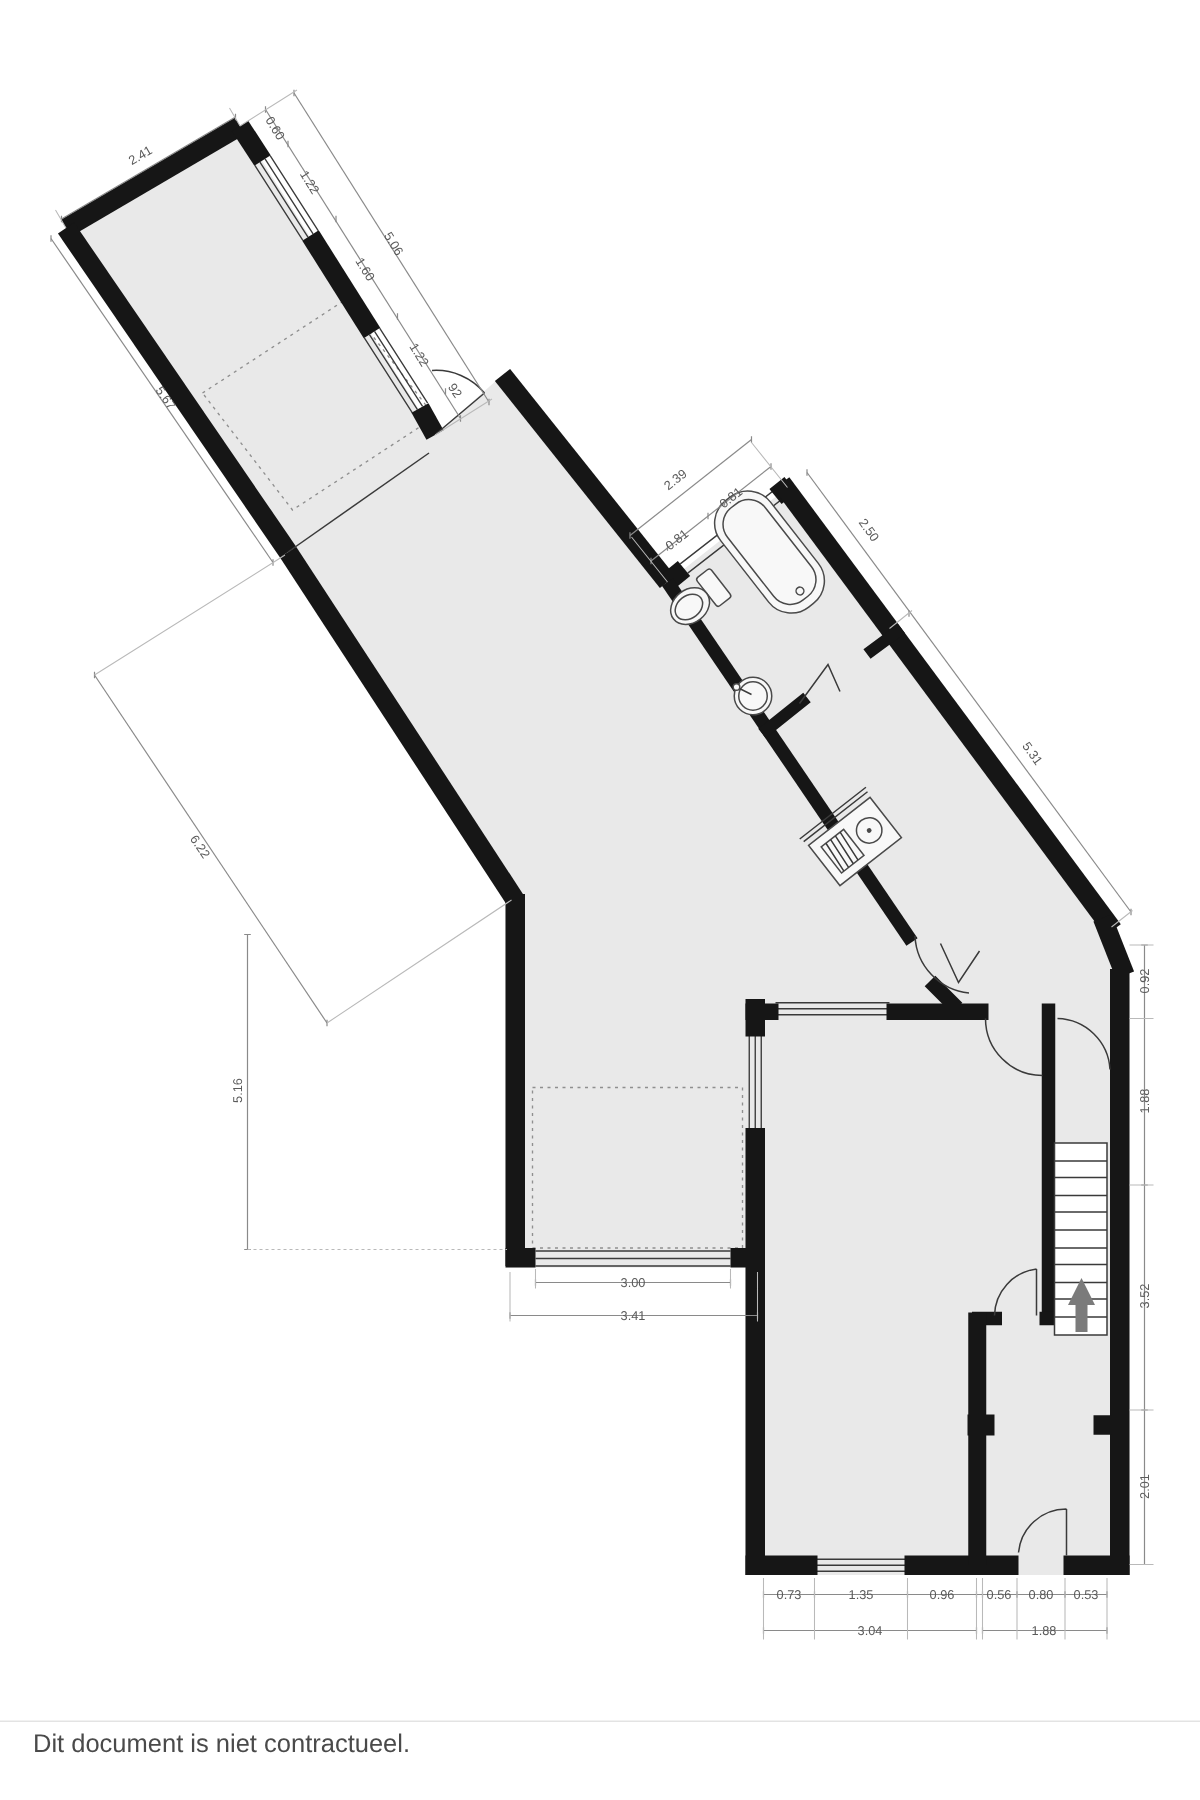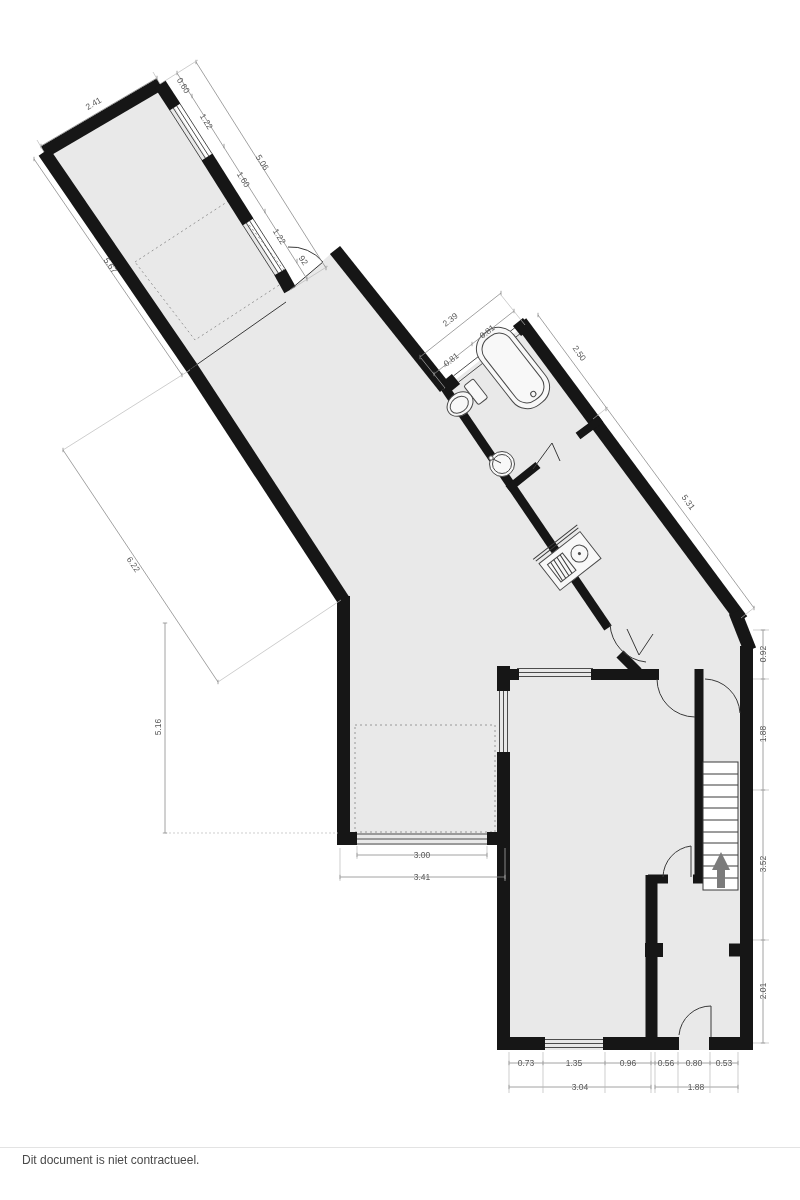--- a/index.html
+++ b/index.html
@@ -9,21 +9,21 @@
   }
   #plan-svg{position:absolute;left:0;top:0;}
   .wall{stroke:#161616;fill:none;}
   .thin{stroke:#3a3a3a;stroke-width:1;fill:none;}
   .fixture{stroke:#4a4a4a;stroke-width:1;fill:#f8f8f8;}
   .dimline{stroke:#8a8a8a;stroke-width:0.8;fill:none;}
   .extline{stroke:#b9b9b9;stroke-width:0.7;fill:none;}
   .dotted{stroke:#8f8f8f;stroke-width:0.9;fill:none;stroke-dasharray:2 3;}
   .dim-label{font-size:8.5px;fill:#5a5a5a;}
   #footer-divider{position:absolute;left:0;top:1147px;width:800px;border-top:1px solid #e3e3e3;}
-  #footer-note{position:absolute;left:22px;top:1153px;font-size:12px;color:#4a4a4a;}
+  #footer-note{position:absolute;left:22px;top:1153px;font-size:17px;color:#4a4a4a;}
 </style>
 </head>
 <body>
 
 <svg id="plan-svg" width="800" height="1200" viewBox="0 0 800 1200" xmlns="http://www.w3.org/2000/svg">
 
   <polygon fill="#e9e9e9" points="44,152 160,84 290,290 335,250 445,388 525,325 741,618 753,652 753,1050 497,1050 497,845 337,845 337,598 192,368"></polygon>
 
   <g>
     <polygon class="dotted" points="135,262 230,200 290,278 195,340"></polygon>

